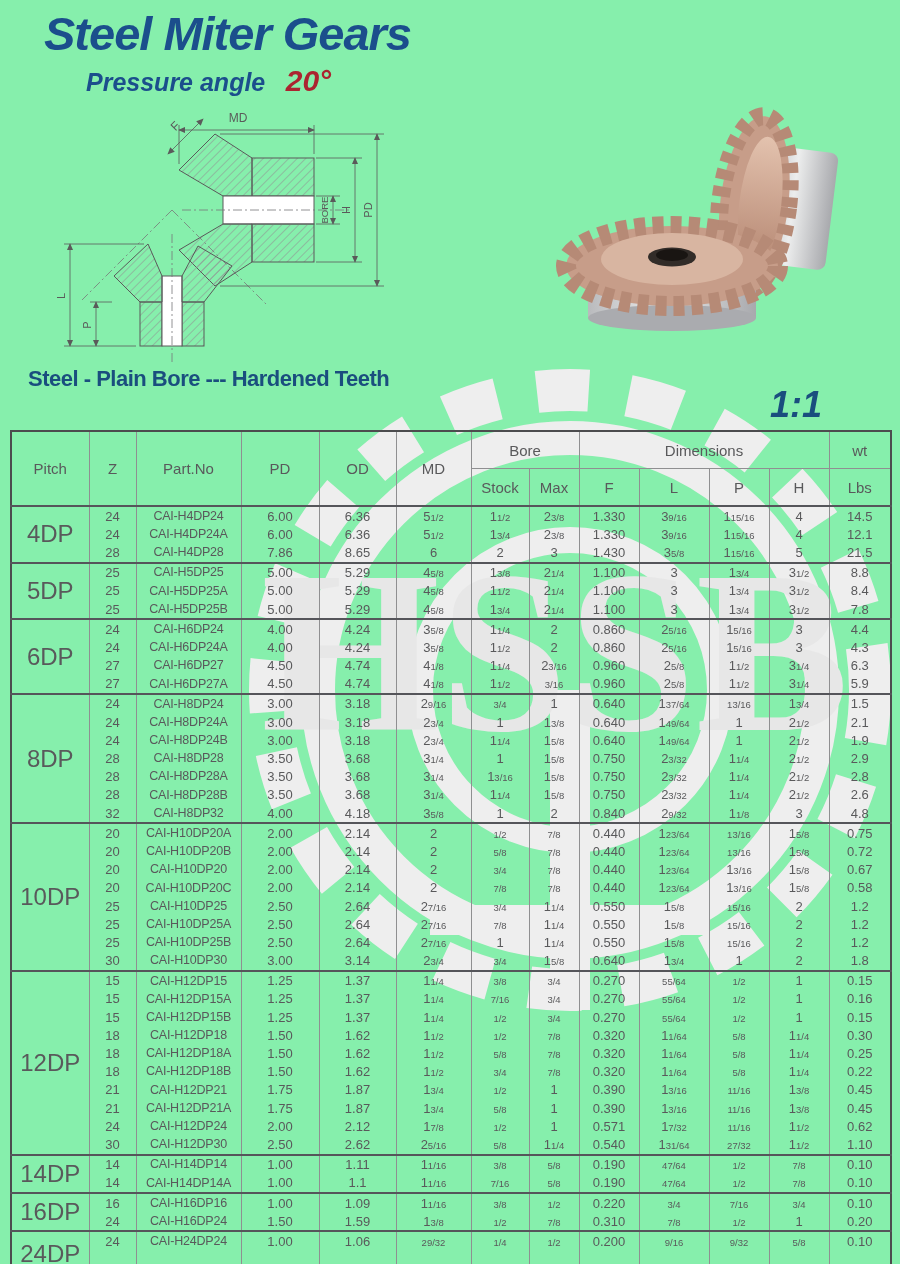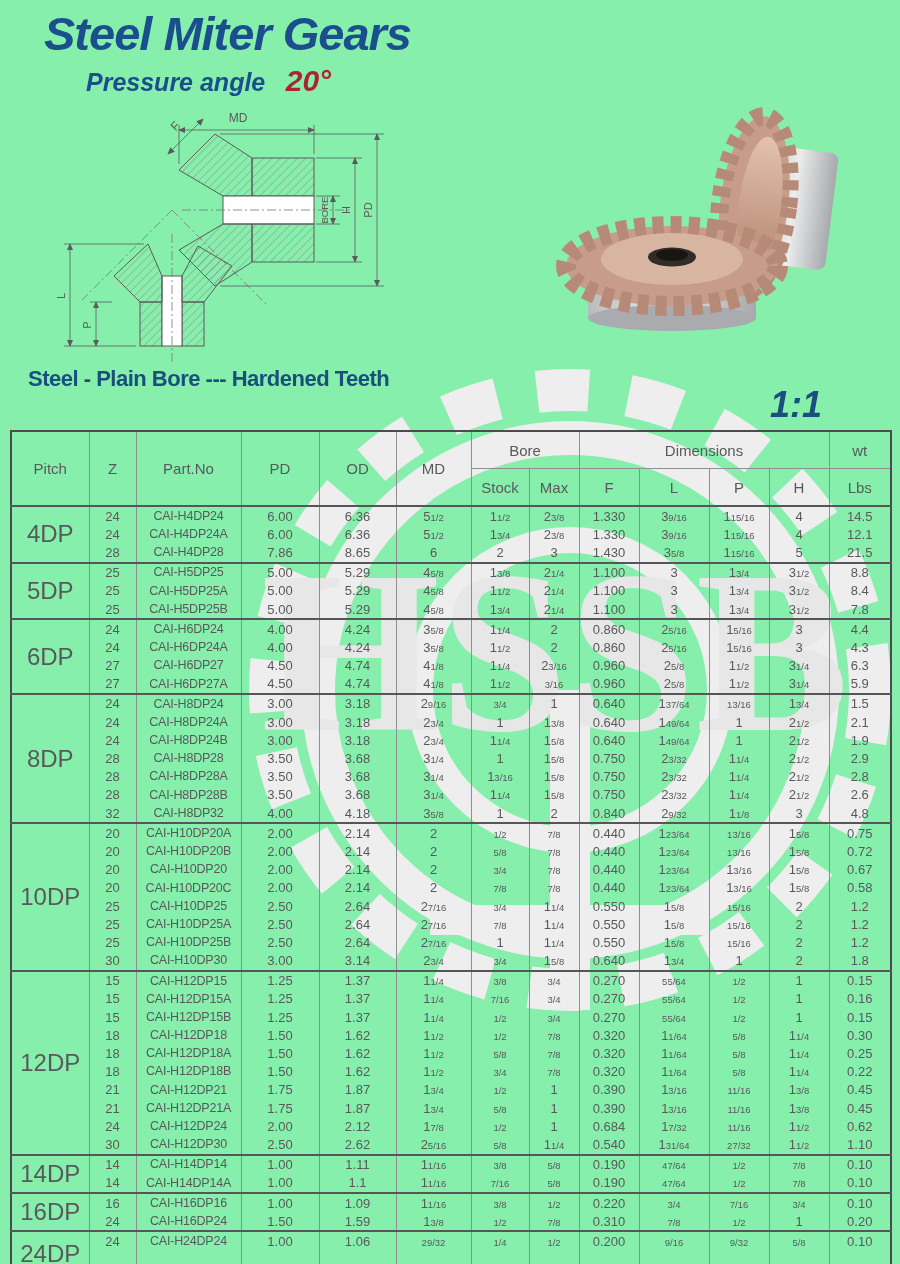--- a/index.html
+++ b/index.html
@@ -670,21 +670,21 @@
             <td>0.45</td>
           </tr>
           <tr>
             <td>24</td>
             <td class="part">CAI-H12DP24</td>
             <td>2.00</td>
             <td>2.12</td>
             <td>1<span class="fr">7/8</span></td>
             <td><span class="fr">1/2</span></td>
             <td>1</td>
-            <td>0.684</td>
+            <td>0.571</td>
             <td>1<span class="fr">7/32</span></td>
             <td><span class="fr">11/16</span></td>
             <td>1<span class="fr">1/2</span></td>
             <td>0.62</td>
           </tr>
           <tr>
             <td>30</td>
             <td class="part">CAI-H12DP30</td>
             <td>2.50</td>
             <td>2.62</td>

